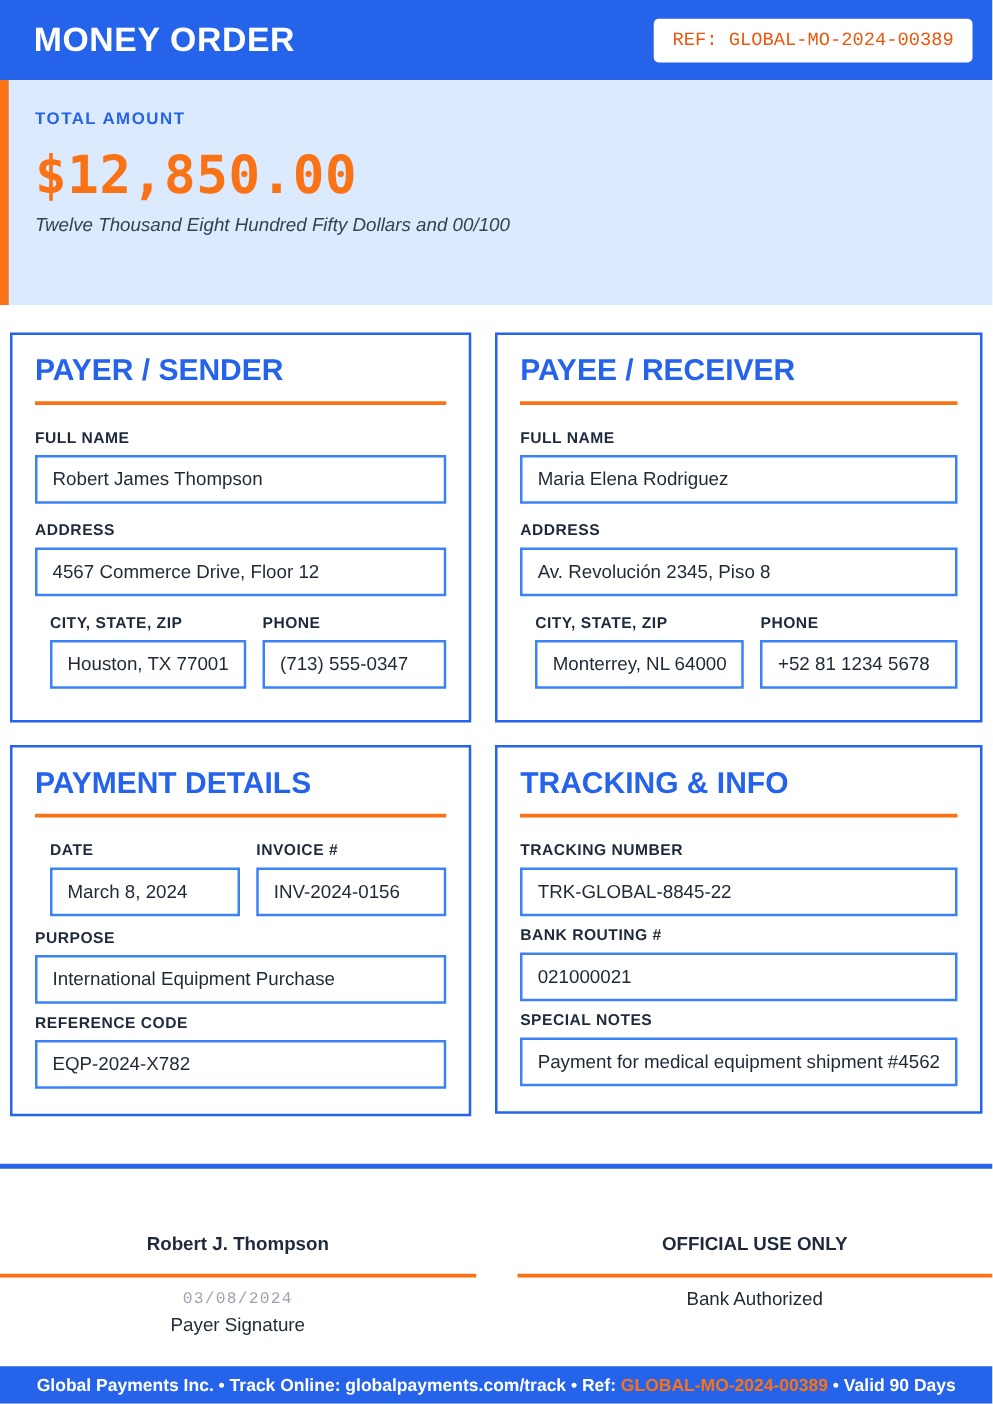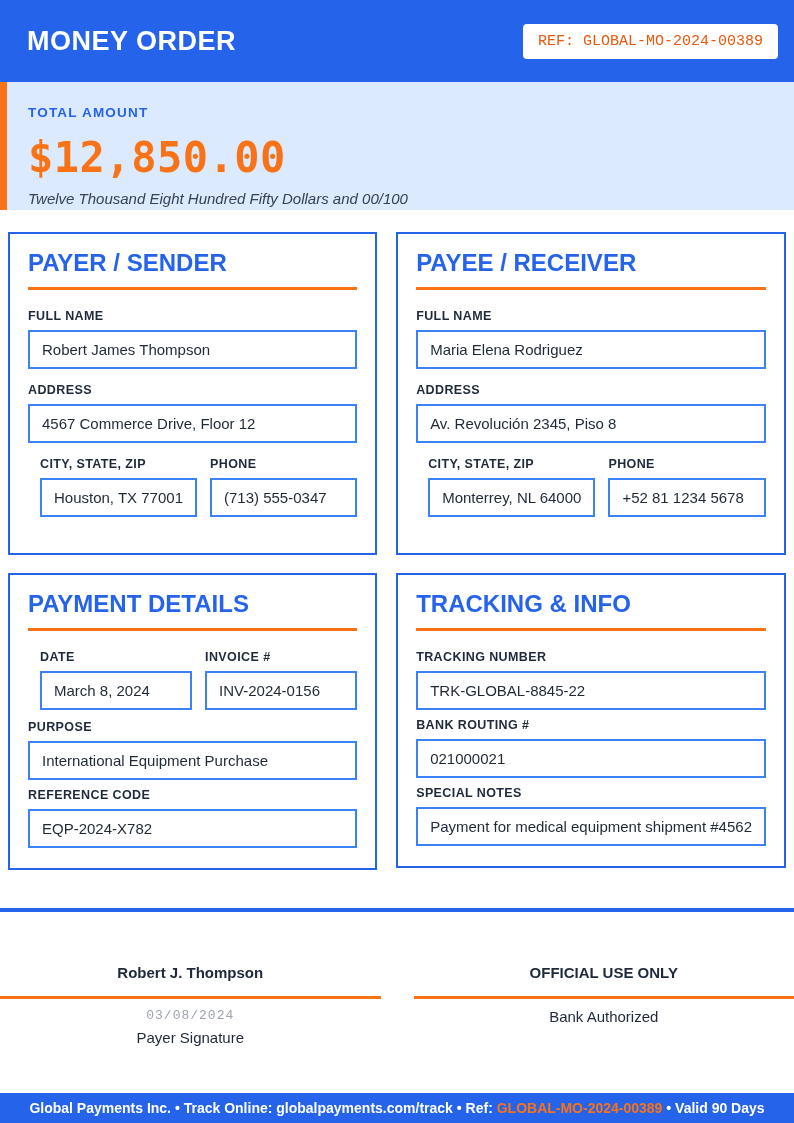--- a/index.html
+++ b/index.html
@@ -6,37 +6,37 @@
   html, body { background: #ffffff; }
   body {
     width: 794px; height: 1123px;
     font-family: "Liberation Sans", sans-serif;
     display: flex; flex-direction: column;
     overflow: hidden;
   }
 
   
   .header {
-    height: 82px; background: #2563eb;
+    height: 64px; background: #2563eb;
     display: flex; align-items: center; justify-content: space-between;
     padding: 0 16px 0 27px; flex: 0 0 auto;
   }
   .header-title {
     color: #ffffff; font-size: 27px; font-weight: 700; letter-spacing: 0.5px;
   }
   .ref-badge {
     background: #ffffff; border-radius: 4px; padding: 9px 15px;
     font-family: "Liberation Mono", monospace; font-weight: 400;
     font-size: 15px; color: #ea580c; white-space: nowrap;
   }
 
   
   .amount-section {
     background: #dbeafe; border-left: 7px solid #f97316;
-    padding: 23px 20px 0 21px; height: 128px; flex: 0 0 auto;
+    padding: 23px 20px 0 21px; height: 180px; flex: 0 0 auto;
   }
   .amount-label {
     color: #2563eb; font-size: 13.5px; font-weight: 700; letter-spacing: 1.2px;
   }
   .amount-value {
     margin-top: 13px;
     font-family: "DejaVu Sans Mono", monospace; font-weight: 700;
     font-size: 42px; color: #f97316; letter-spacing: 0.5px;
   }
   .amount-words {
@@ -58,21 +58,21 @@
   .field-label {
     font-size: 12.5px; font-weight: 700; color: #1e293b;
     letter-spacing: 0.4px; margin-bottom: 7px;
   }
   .value-box {
     border: 2px solid #3b82f6; background: #ffffff;
     padding: 9px 12px; font-size: 15px; color: #1f2937;
     margin-bottom: 14px; min-height: 37px; white-space: nowrap; overflow: hidden;
   }
   .two-col { display: grid; grid-template-columns: 1fr 1fr; gap: 13px; padding-left: 12px; }
-  .two-col .value-box { margin-bottom: 16px; }
+  .two-col .value-box { margin-bottom: 5px; }
   .card.tight .value-box { margin-bottom: 8px; }
   .card.tight .value-box:last-child { margin-bottom: 0; }
 
   
   .divider { margin-top: 38px; height: 4px; background: #2563eb; flex: 0 0 auto; }
 
   
   .signatures {
     margin-top: 52px; flex: 0 0 auto;
     display: grid; grid-template-columns: 1fr 1fr; gap: 33px;

